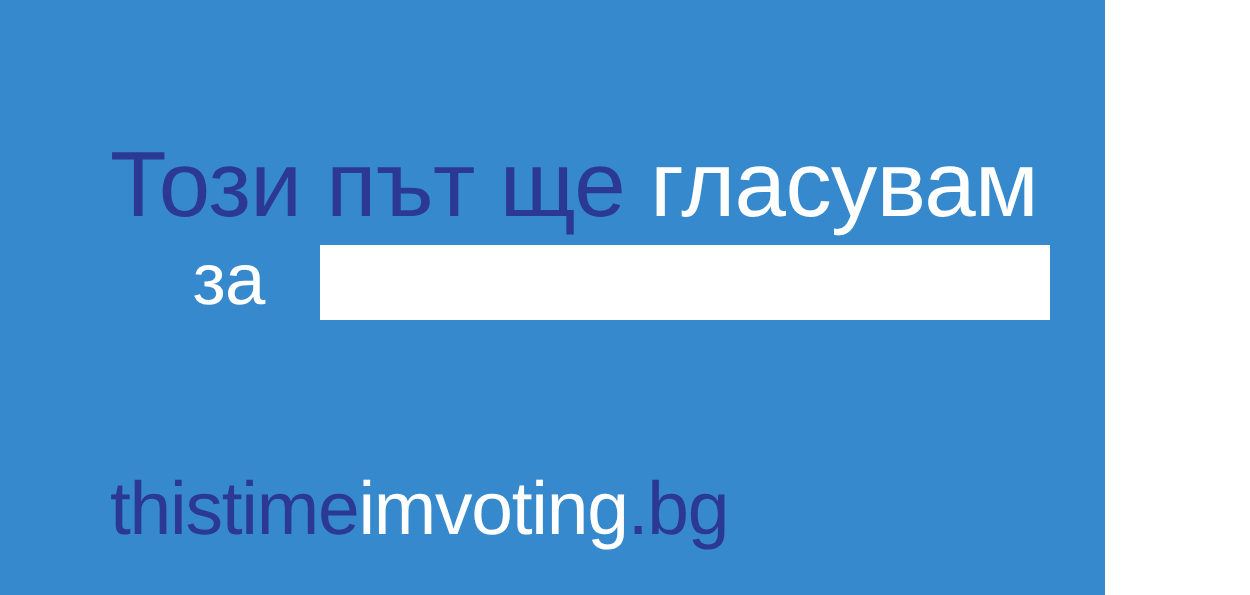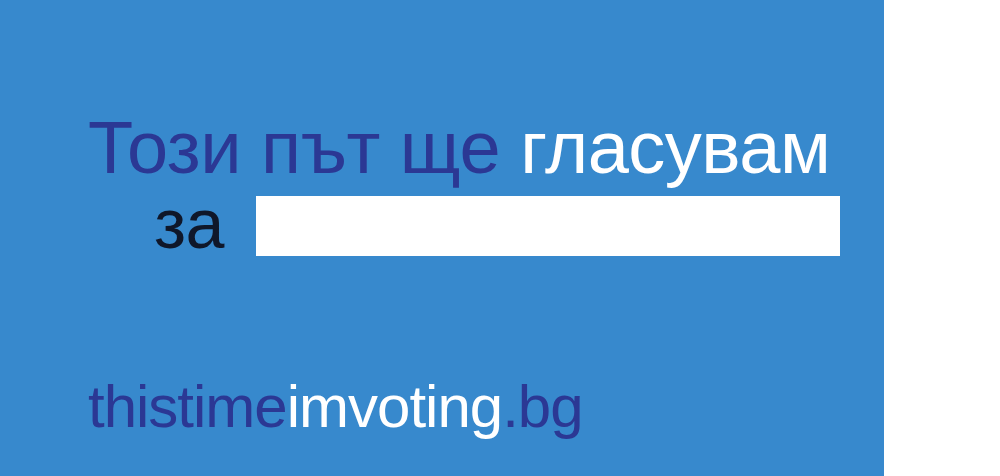--- a/index.html
+++ b/index.html
@@ -48,22 +48,22 @@
 
   .headline-line2 {
     position: absolute;
     left: 66px;
     top: 76px;
     display: flex;
     align-items: center;
     white-space: nowrap;
   }
   .hl-za {
-    color: #0f172a;
-    font-size: 70px;
+    color: #ffffff;
+    font-size: 58px;
     line-height: 80px;
   }
 
   
   .blank-box {
     position: absolute;
     left: 256px;
     top: 196px;
     width: 584px;
     height: 60px;

